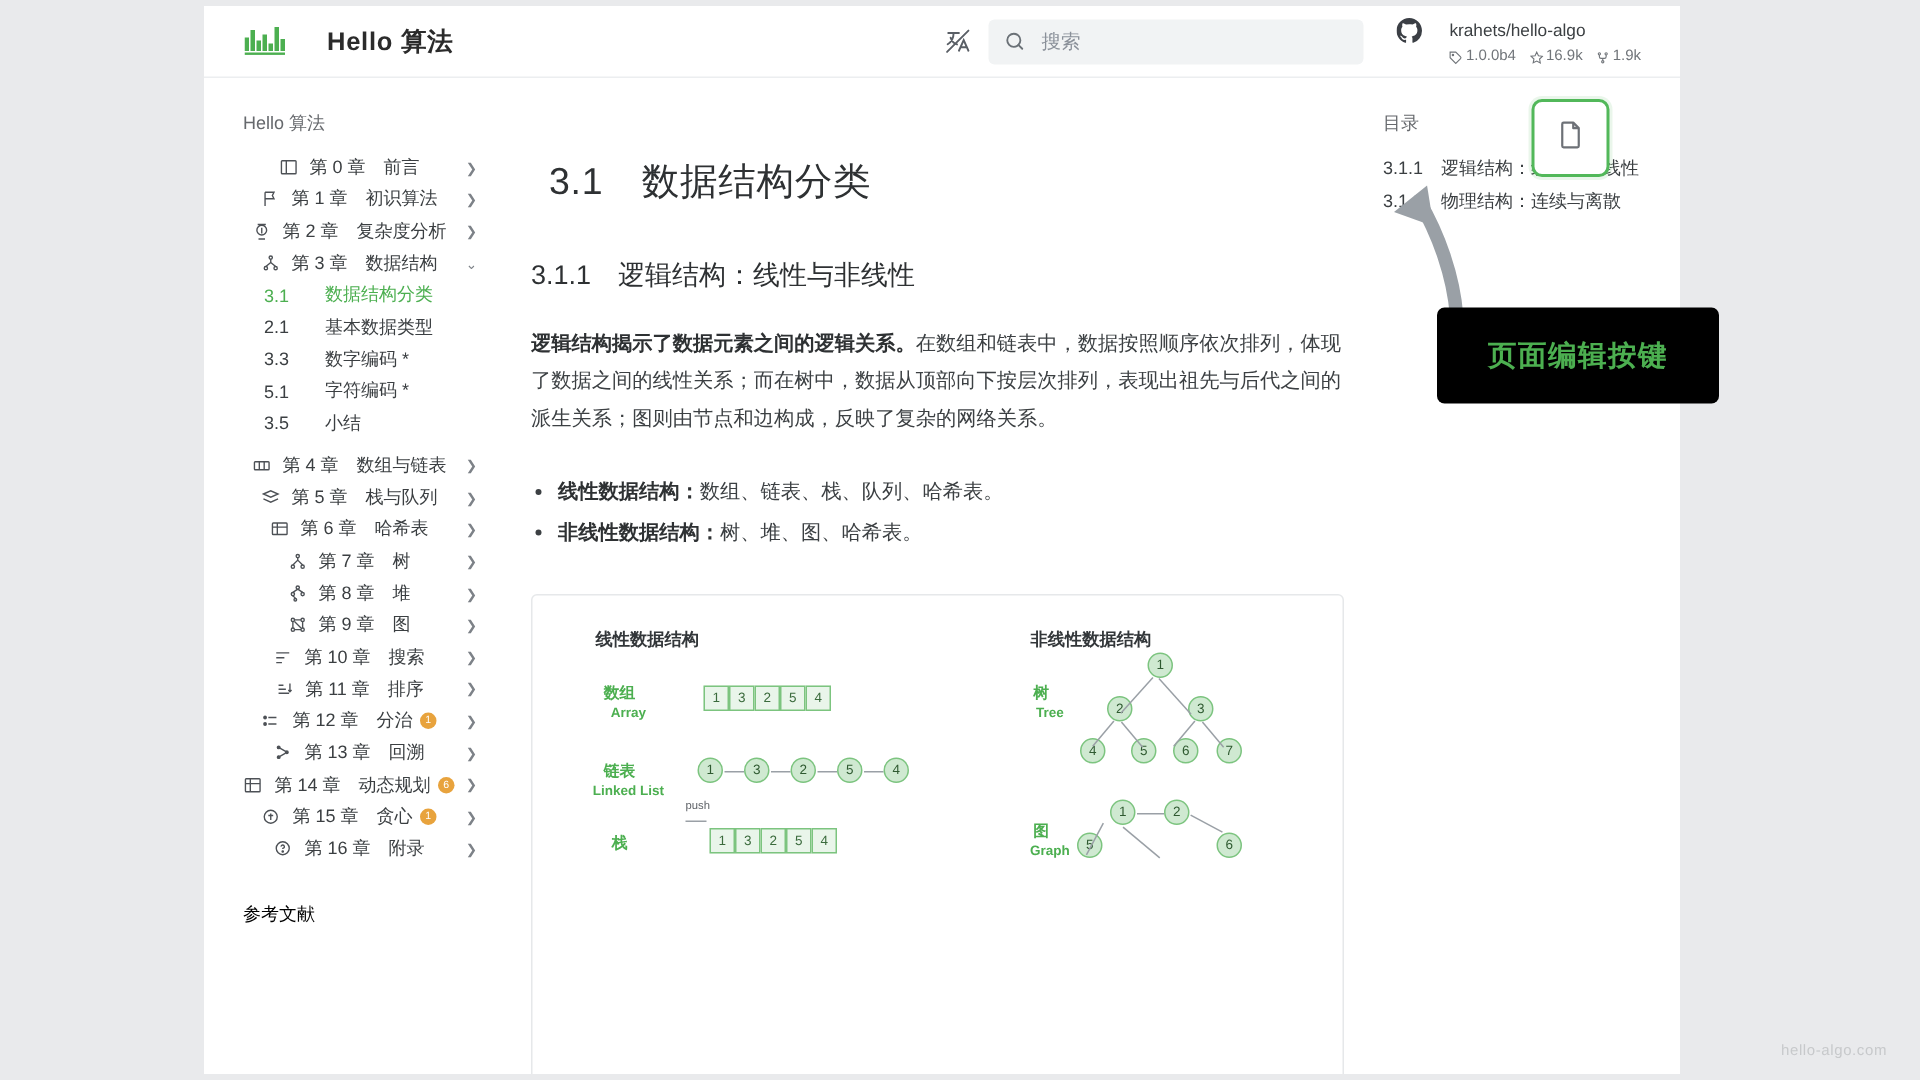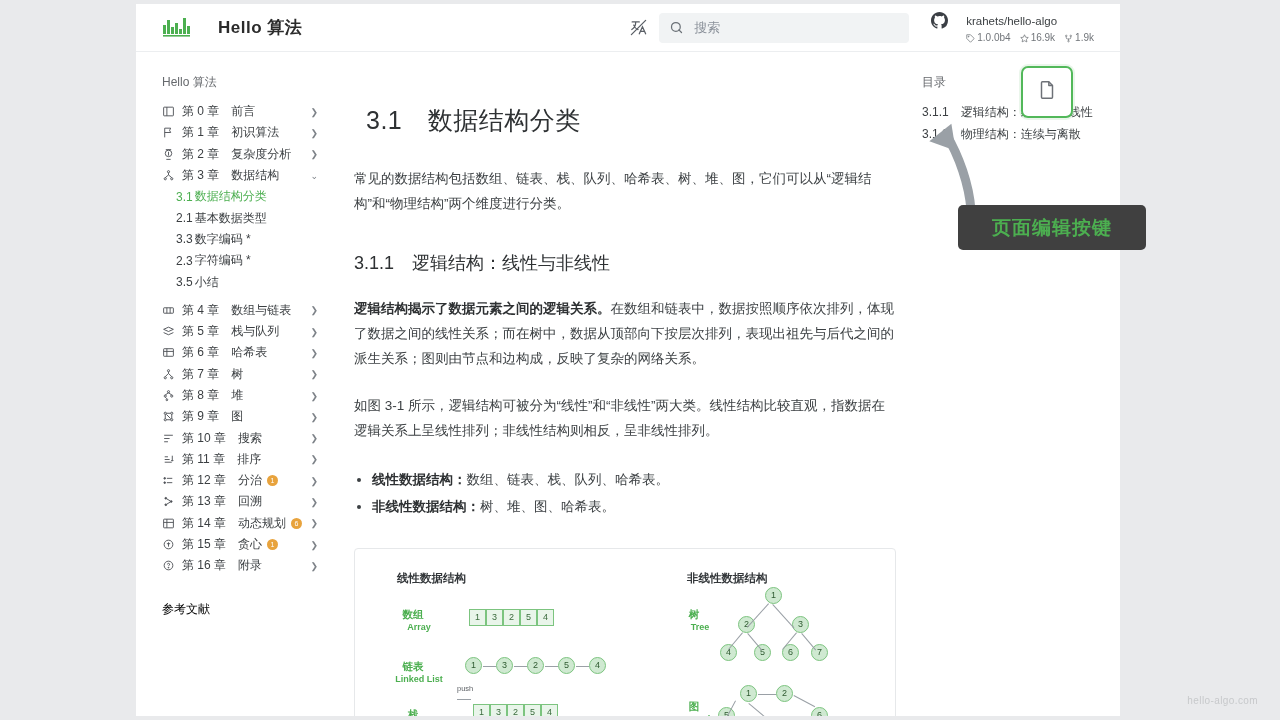--- a/index.html
+++ b/index.html
@@ -94,20 +94,21 @@
     font-size: 12px; color: #66696d;
     margin-bottom: 10px; padding-left: 2px;
   }
   .nav-item {
     display: flex; align-items: center;
     height: 21.3px;
     font-size: 12px;
     color: #3b3f42;
     position: relative;
     padding-right: 14px;
+    justify-content: center;
   }
   .nav-ico {
     width: 16px; height: 14px;
     display: flex; align-items: center; justify-content: center;
     color: #4d5156;
     margin-right: 6px;
     flex: 0 0 16px;
   }
   .nav-label { white-space: nowrap; }
   .chev {
@@ -117,21 +118,21 @@
     font-size: 9px;
   }
   .sub-item {
     display:flex; align-items:center;
     height: 21.3px;
     padding-left: 16px;
     font-size: 12px;
     color: #3b3f42;
   }
   .sub-item.active { color: #4caf50; }
-  .sub-num { margin-right: 2px; }
+  .sub-num { margin-right: 24px; }
   .badge-dot {
     display:inline-flex; align-items:center; justify-content:center;
     width: 11px; height: 11px;
     border-radius: 50%;
     background: #e8a33d;
     color: #fff;
     font-size: 7px;
     margin-left: 5px;
     vertical-align: middle;
   }
@@ -200,22 +201,22 @@
   .edit-btn svg { color: #6d7177; }
 
   .arrow {
     position: absolute;
     left: 925px; top: 118px;
     z-index: 5;
   }
   .callout {
     position: absolute;
     left: 958px; top: 205px;
-    width: 188px; height: 45px;
-    background: #404040;
+    width: 188px; height: 64px;
+    background: #000000;
     border-radius: 5px;
     display: flex; align-items: center; justify-content: center;
     z-index: 5;
   }
   .callout span {
     font-size: 19px; font-weight: bold;
     color: #4caf50;
     letter-spacing: 1px;
   }
 
@@ -413,21 +414,21 @@
         </div>
         <div class="sub-item">
           <span class="sub-num">2.1</span>
           <span>基本数据类型</span>
         </div>
         <div class="sub-item">
           <span class="sub-num">3.3</span>
           <span>数字编码 *</span>
         </div>
         <div class="sub-item">
-          <span class="sub-num">2.3</span>
+          <span class="sub-num">5.1</span>
           <span>字符编码 *</span>
         </div>
         <div class="sub-item">
           <span class="sub-num">3.5</span>
           <span>小结</span>
         </div>
 
         <div class="nav-item" style="margin-top:7px">
           <span class="nav-ico">
             <svg width="13" height="13" viewBox="0 0 24 24" fill="none" stroke="currentColor" stroke-width="1.7">
@@ -572,29 +573,27 @@
           <span class="nav-label">第 16 章　附录</span>
           <span class="chev">❯</span>
         </div>
 
         <div class="ref-link">参考文献</div>
       </div>
 
       <div class="content">
         <h1 class="page-title">3.1　数据结构分类</h1>
 
-        <p class="para">常见的数据结构包括数组、链表、栈、队列、哈希表、树、堆、图，它们可以从“逻辑结构”和“物理结构”两个维度进行分类。</p>
 
         <h2 class="sec-title">3.1.1　逻辑结构：线性与非线性</h2>
 
         <p class="para tight">
           <span class="bold">逻辑结构揭示了数据元素之间的逻辑关系。</span><span>在数组和链表中，数据按照顺序依次排列，体现了数据之间的线性关系；而在树中，数据从顶部向下按层次排列，表现出祖先与后代之间的派生关系；图则由节点和边构成，反映了复杂的网络关系。</span>
         </p>
 
-        <p class="para tight">如图 3-1 所示，逻辑结构可被分为“线性”和“非线性”两大类。线性结构比较直观，指数据在逻辑关系上呈线性排列；非线性结构则相反，呈非线性排列。</p>
 
         <ul class="bullets">
           <li>
             <span class="bold">线性数据结构：</span><span>数组、链表、栈、队列、哈希表。</span>
           </li>
           <li>
             <span class="bold">非线性数据结构：</span><span>树、堆、图、哈希表。</span>
           </li>
         </ul>
 

